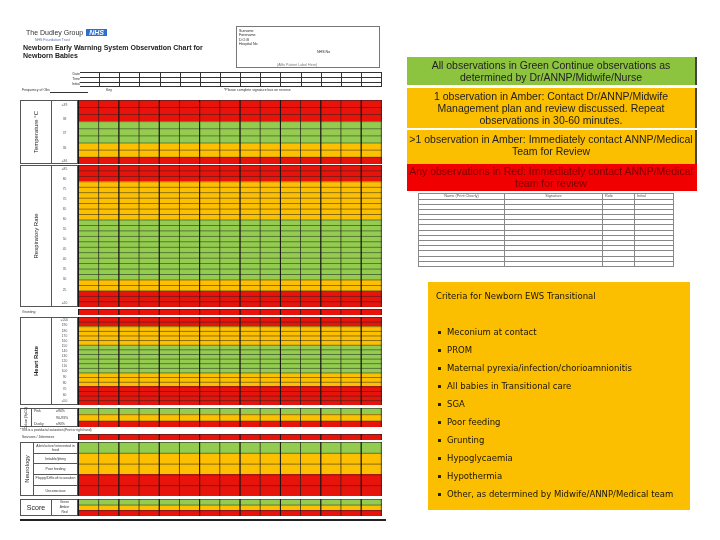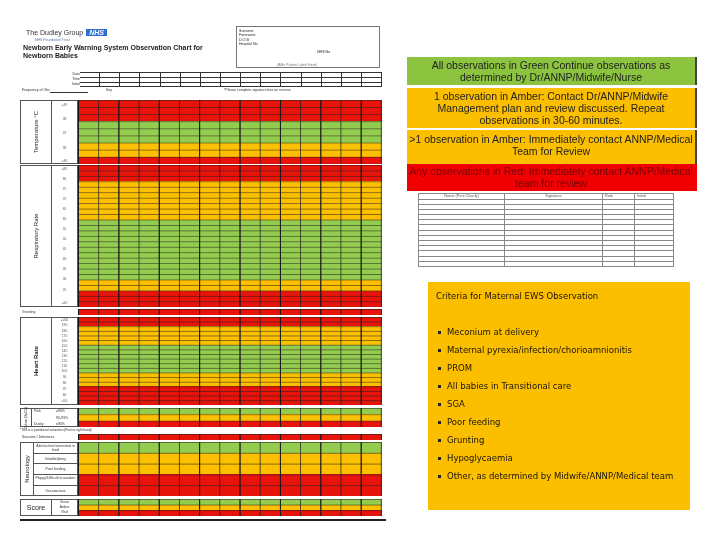--- a/index.html
+++ b/index.html
@@ -455,52 +455,56 @@
   <tr>
         <td></td>
         <td></td>
         <td class="c3"></td>
         <td class="c4"></td>
       </tr>
 </tbody>
   </table>
 
 <div class="criteria">
-  <div class="crit-title">Criteria for Maternal EWS Observation</div>
+  <div class="crit-title">Criteria for Newborn EWS Transitional</div>
   <ul>
     <li>
         <span class="bullet"></span>
-        <span>Meconium at delivery</span>
+        <span>Meconium at contact</span>
+      </li>
+    <li>
+        <span class="bullet"></span>
+        <span>PROM</span>
       </li>
     <li>
         <span class="bullet"></span>
         <span>Maternal pyrexia/infection/chorioamnionitis</span>
       </li>
     <li>
         <span class="bullet"></span>
-        <span>PROM</span>
-      </li>
-    <li>
-        <span class="bullet"></span>
         <span>All babies in Transitional care</span>
       </li>
     <li>
         <span class="bullet"></span>
         <span>SGA</span>
       </li>
     <li>
         <span class="bullet"></span>
         <span>Poor feeding</span>
       </li>
     <li>
         <span class="bullet"></span>
         <span>Grunting</span>
       </li>
     <li>
         <span class="bullet"></span>
         <span>Hypoglycaemia</span>
+      </li>
+    <li>
+        <span class="bullet"></span>
+        <span>Hypothermia</span>
       </li>
     <li>
         <span class="bullet"></span>
         <span>Other, as determined by Midwife/ANNP/Medical team</span>
       </li>
   </ul>
 </div>
 
 </body></html>

